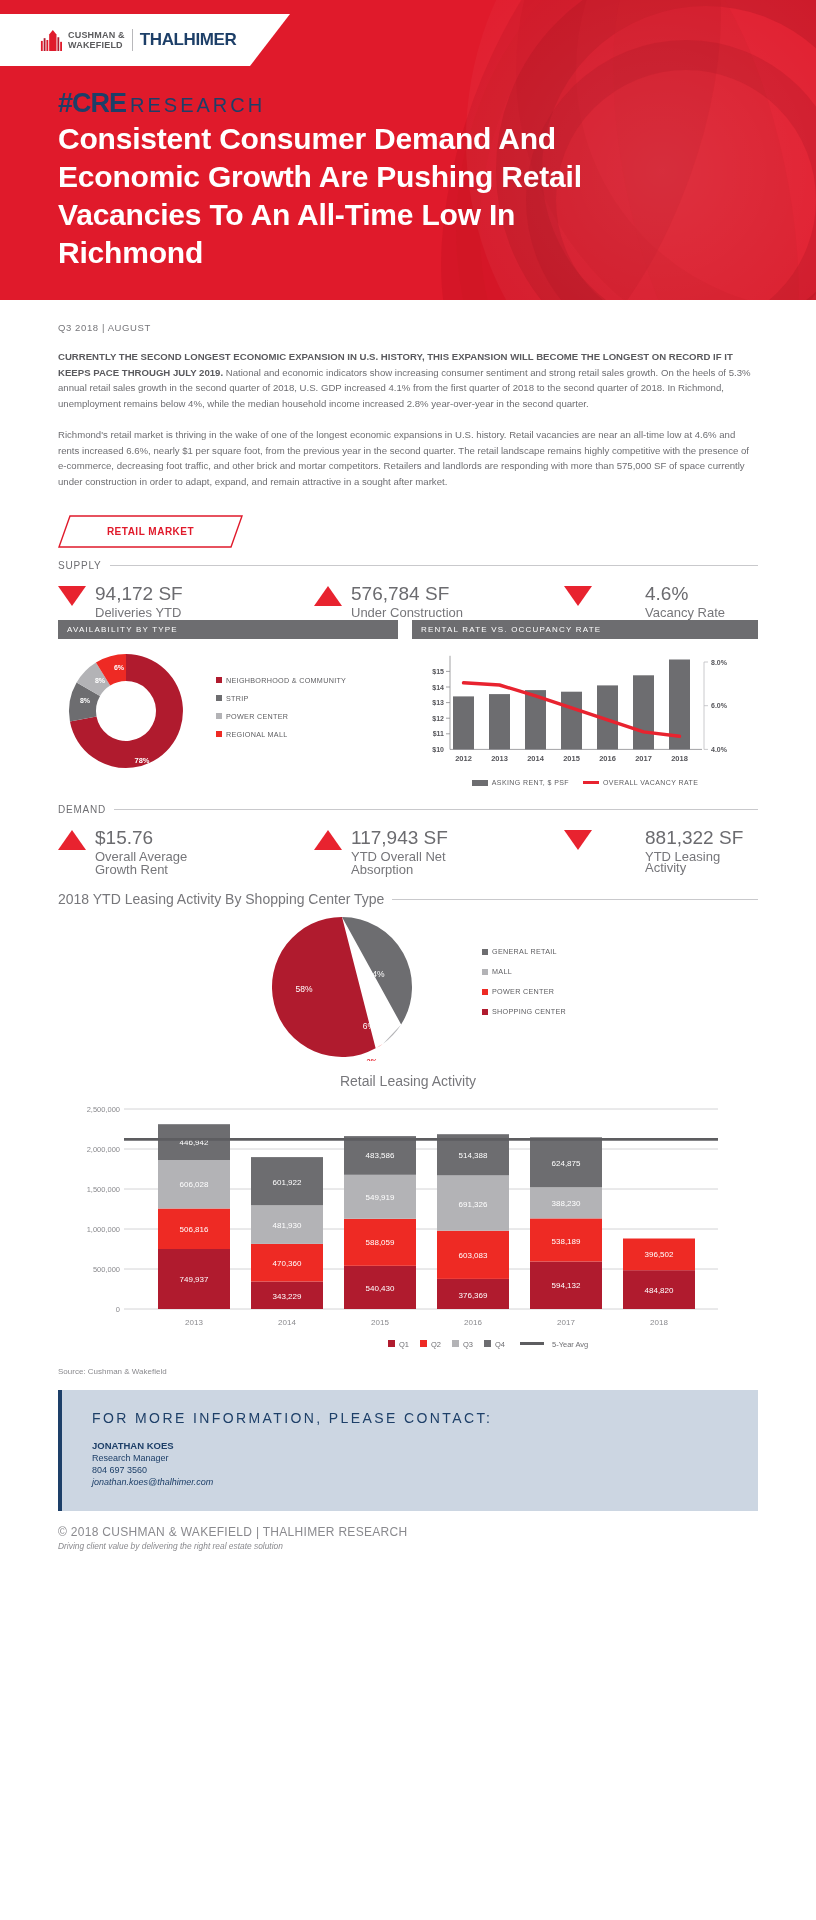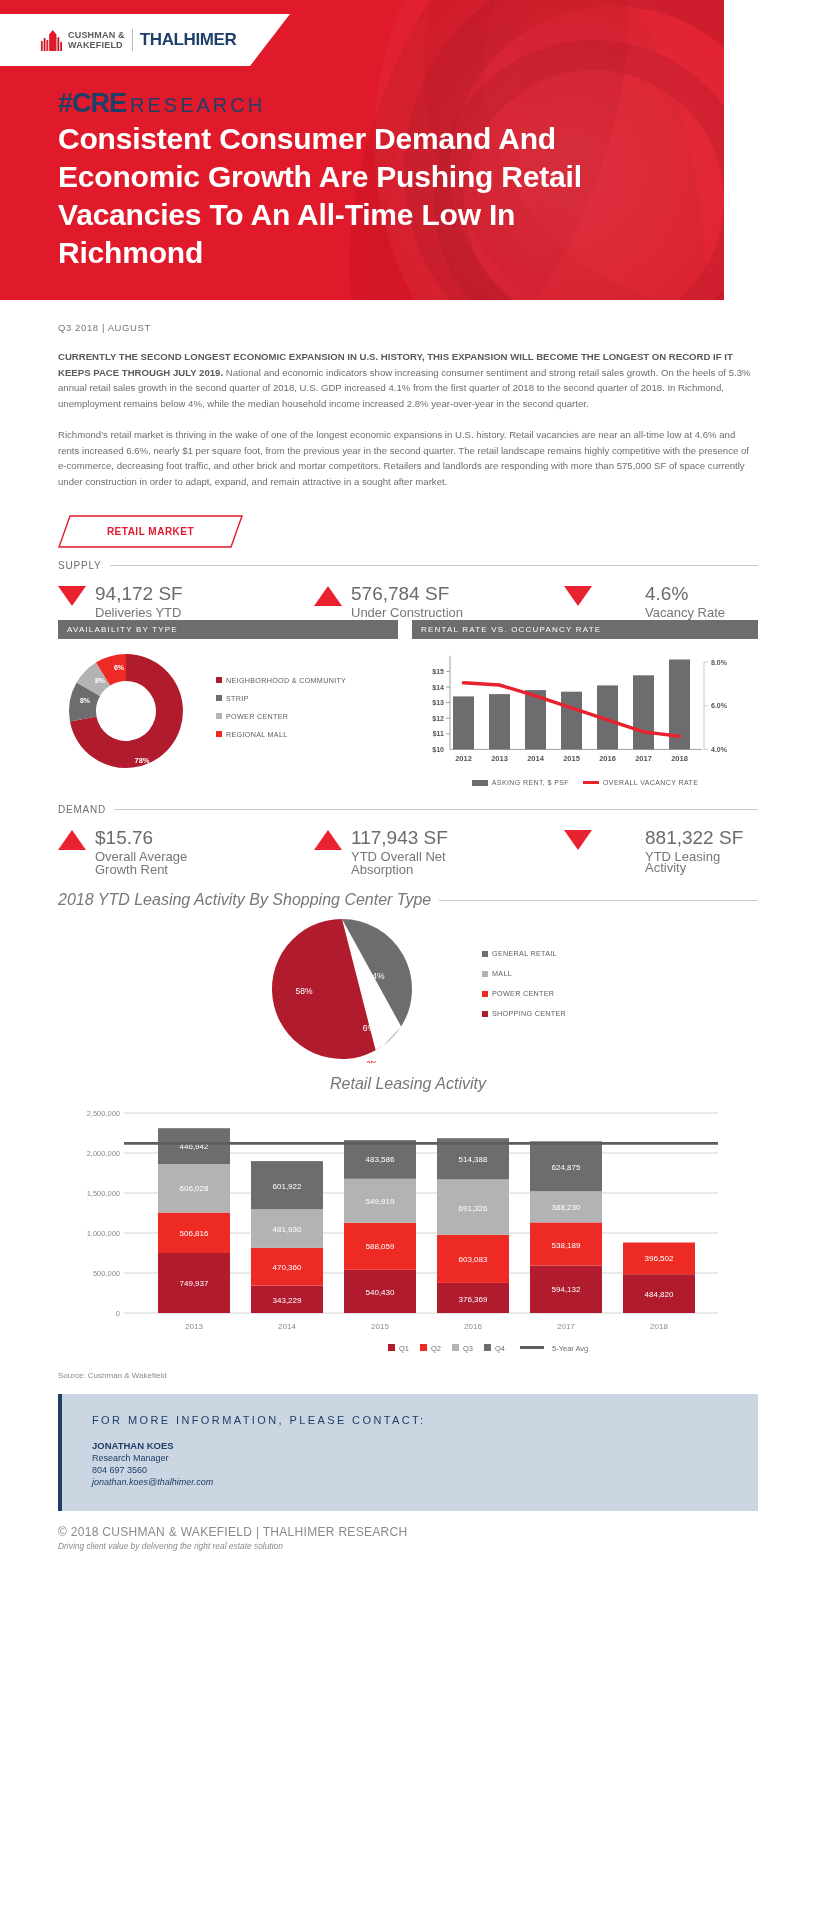--- a/index.html
+++ b/index.html
@@ -8,21 +8,21 @@
     background: #ffffff;
     font-family: "Liberation Sans", sans-serif;
     color: #58585b;
     overflow: hidden;
     position: relative;
   }
 
   
   .hero {
     position: relative;
-    width: 724px; height: 300px;
+    width: 816px; height: 300px;
     background: #e01a2b;
     overflow: hidden;
   }
   .hero .swirl { position: absolute; border-radius: 50%; }
   .sw1 { width: 560px; height: 620px; right: -210px; top: -170px;
          background: radial-gradient(circle at 35% 55%, rgba(255,255,255,0.10), rgba(255,255,255,0) 62%); }
   .sw2 { width: 420px; height: 420px; right: -100px; top: -40px;
          border: 46px solid rgba(160,10,24,0.30); border-radius: 50%; }
   .sw3 { width: 320px; height: 320px; right: -30px; top: 40px;
          border: 30px solid rgba(170,12,26,0.28); border-radius: 50%; }
@@ -71,21 +71,21 @@
     position: relative; width: 185px; height: 33px;
     display: flex; align-items: center; justify-content: center;
   }
   .tag svg { position: absolute; left: 0; top: 0; }
   .tag span { position: relative; font-size: 10px; font-weight: bold; color: #e01a2b; letter-spacing: 0.5px; }
 
   
   .sec-head { display: flex; align-items: center; margin-top: 12px; }
   .sec-head .lbl { font-size: 10px; letter-spacing: 0.8px; color: #6e6e72; white-space: nowrap; }
   .sec-head .rule { flex: 1; height: 1px; background: #c9c9cc; margin-left: 8px; }
-  .sec-head.italic .lbl { font-style: italic; font-size: 16px; color: #77777b; letter-spacing: 0; }
+  .sec-head.italic .lbl { font-size: 14px; color: #77777b; letter-spacing: 0; }
 
   
   .kpis { display: flex; margin-top: 12px; }
   .kpi { display: flex; align-items: flex-start; }
   .kpi.k1 { width: 256px; }
   .kpi.k2 { width: 250px; }
   .kpi.k3 { width: 190px; gap: 44px; }
   .tri { width: 0; height: 0; margin-top: 3px; margin-right: 9px; }
   .tri.down { border-left: 14px solid transparent; border-right: 14px solid transparent; border-top: 20px solid #e8232f; }
   .tri.up   { border-left: 14px solid transparent; border-right: 14px solid transparent; border-bottom: 20px solid #e8232f; }
@@ -120,21 +120,21 @@
   .pie-legend .leg-item { margin-bottom: 11px; font-size: 7.2px; }
 
   .source { font-size: 8px; color: #8a8a8e; margin-top: 6px; }
 
   
   .contact {
     margin-top: 14px; background: #ccd6e2;
     border-left: 4px solid #1d3f68;
     padding: 20px 0 24px 30px;
   }
-  .contact .head { font-size: 11px; letter-spacing: 2.4px; color: #1d3f68; }
+  .contact .head { font-size: 14px; letter-spacing: 2.4px; color: #1d3f68; }
   .contact .name { font-size: 9.5px; font-weight: bold; color: #1d3f68; margin-top: 14px; }
   .contact .ln  { font-size: 9px; color: #1d3f68; margin-top: 2px; }
   .contact .ln.em { font-style: italic; }
 
   .footer { margin-top: 14px; }
   .footer .c1 { font-size: 12px; color: #8a8a8e; letter-spacing: 0.3px; }
   .footer .c2 { font-size: 8.4px; color: #8a8a8e; font-style: italic; margin-top: 2px; }
 
   svg text { font-family: "Liberation Sans", sans-serif; }
 </style>

